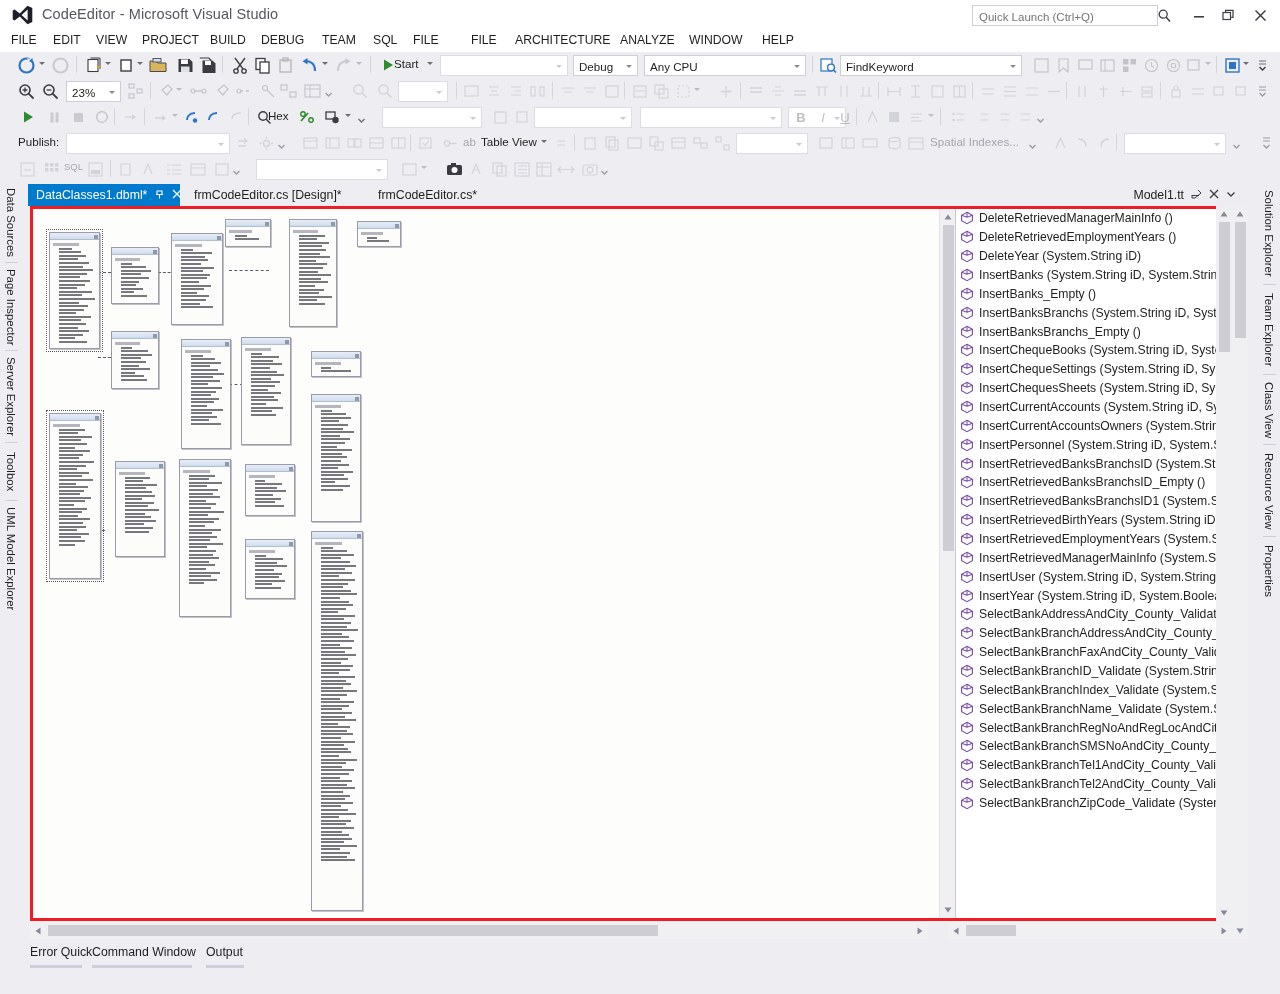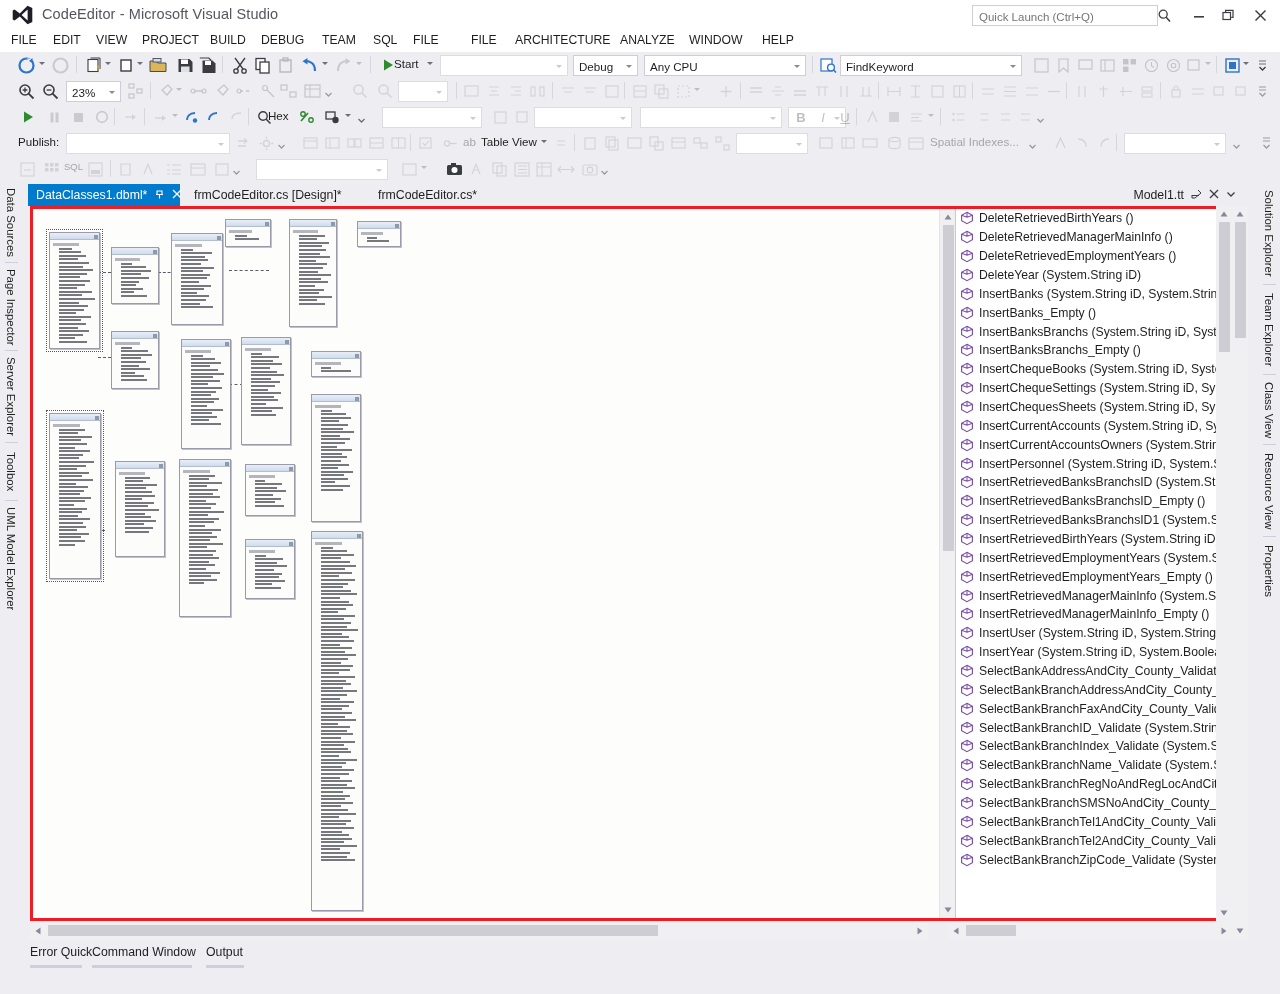--- a/index.html
+++ b/index.html
@@ -1802,27 +1802,20 @@
           </svg>
       </div>
     </div>
 
     <div class="method-pane">
       <div class="m-row">
           <span class="m-icon"><svg width="14" height="14" viewBox="0 0 14 14">
               <path d="M7 1.3 L12.4 4.3 L12.4 9.7 L7 12.7 L1.6 9.7 L1.6 4.3 Z" fill="none" stroke="#7b4ea8" stroke-width="1.15"></path>
               <path d="M7 1.3 L7 6.3 M7 6.3 L12.4 4.3 M7 6.3 L1.6 4.3" fill="none" stroke="#7b4ea8" stroke-width="1.05"></path>
             </svg></span>
-          <span class="m-label">DeleteRetrievedBirthYears ()</span>
-        </div>
-      <div class="m-row">
-          <span class="m-icon"><svg width="14" height="14" viewBox="0 0 14 14">
-              <path d="M7 1.3 L12.4 4.3 L12.4 9.7 L7 12.7 L1.6 9.7 L1.6 4.3 Z" fill="none" stroke="#7b4ea8" stroke-width="1.15"></path>
-              <path d="M7 1.3 L7 6.3 M7 6.3 L12.4 4.3 M7 6.3 L1.6 4.3" fill="none" stroke="#7b4ea8" stroke-width="1.05"></path>
-            </svg></span>
           <span class="m-label">DeleteRetrievedManagerMainInfo ()</span>
         </div>
       <div class="m-row">
           <span class="m-icon"><svg width="14" height="14" viewBox="0 0 14 14">
               <path d="M7 1.3 L12.4 4.3 L12.4 9.7 L7 12.7 L1.6 9.7 L1.6 4.3 Z" fill="none" stroke="#7b4ea8" stroke-width="1.15"></path>
               <path d="M7 1.3 L7 6.3 M7 6.3 L12.4 4.3 M7 6.3 L1.6 4.3" fill="none" stroke="#7b4ea8" stroke-width="1.05"></path>
             </svg></span>
           <span class="m-label">DeleteRetrievedEmploymentYears ()</span>
         </div>
       <div class="m-row">
@@ -1935,35 +1928,21 @@
               <path d="M7 1.3 L12.4 4.3 L12.4 9.7 L7 12.7 L1.6 9.7 L1.6 4.3 Z" fill="none" stroke="#7b4ea8" stroke-width="1.15"></path>
               <path d="M7 1.3 L7 6.3 M7 6.3 L12.4 4.3 M7 6.3 L1.6 4.3" fill="none" stroke="#7b4ea8" stroke-width="1.05"></path>
             </svg></span>
           <span class="m-label">InsertRetrievedEmploymentYears (System.String</span>
         </div>
       <div class="m-row">
           <span class="m-icon"><svg width="14" height="14" viewBox="0 0 14 14">
               <path d="M7 1.3 L12.4 4.3 L12.4 9.7 L7 12.7 L1.6 9.7 L1.6 4.3 Z" fill="none" stroke="#7b4ea8" stroke-width="1.15"></path>
               <path d="M7 1.3 L7 6.3 M7 6.3 L12.4 4.3 M7 6.3 L1.6 4.3" fill="none" stroke="#7b4ea8" stroke-width="1.05"></path>
             </svg></span>
-          <span class="m-label">InsertRetrievedEmploymentYears_Empty ()</span>
-        </div>
-      <div class="m-row">
-          <span class="m-icon"><svg width="14" height="14" viewBox="0 0 14 14">
-              <path d="M7 1.3 L12.4 4.3 L12.4 9.7 L7 12.7 L1.6 9.7 L1.6 4.3 Z" fill="none" stroke="#7b4ea8" stroke-width="1.15"></path>
-              <path d="M7 1.3 L7 6.3 M7 6.3 L12.4 4.3 M7 6.3 L1.6 4.3" fill="none" stroke="#7b4ea8" stroke-width="1.05"></path>
-            </svg></span>
           <span class="m-label">InsertRetrievedManagerMainInfo (System.String</span>
-        </div>
-      <div class="m-row">
-          <span class="m-icon"><svg width="14" height="14" viewBox="0 0 14 14">
-              <path d="M7 1.3 L12.4 4.3 L12.4 9.7 L7 12.7 L1.6 9.7 L1.6 4.3 Z" fill="none" stroke="#7b4ea8" stroke-width="1.15"></path>
-              <path d="M7 1.3 L7 6.3 M7 6.3 L12.4 4.3 M7 6.3 L1.6 4.3" fill="none" stroke="#7b4ea8" stroke-width="1.05"></path>
-            </svg></span>
-          <span class="m-label">InsertRetrievedManagerMainInfo_Empty ()</span>
         </div>
       <div class="m-row">
           <span class="m-icon"><svg width="14" height="14" viewBox="0 0 14 14">
               <path d="M7 1.3 L12.4 4.3 L12.4 9.7 L7 12.7 L1.6 9.7 L1.6 4.3 Z" fill="none" stroke="#7b4ea8" stroke-width="1.15"></path>
               <path d="M7 1.3 L7 6.3 M7 6.3 L12.4 4.3 M7 6.3 L1.6 4.3" fill="none" stroke="#7b4ea8" stroke-width="1.05"></path>
             </svg></span>
           <span class="m-label">InsertUser (System.String iD, System.String nickn</span>
         </div>
       <div class="m-row">
           <span class="m-icon"><svg width="14" height="14" viewBox="0 0 14 14">

